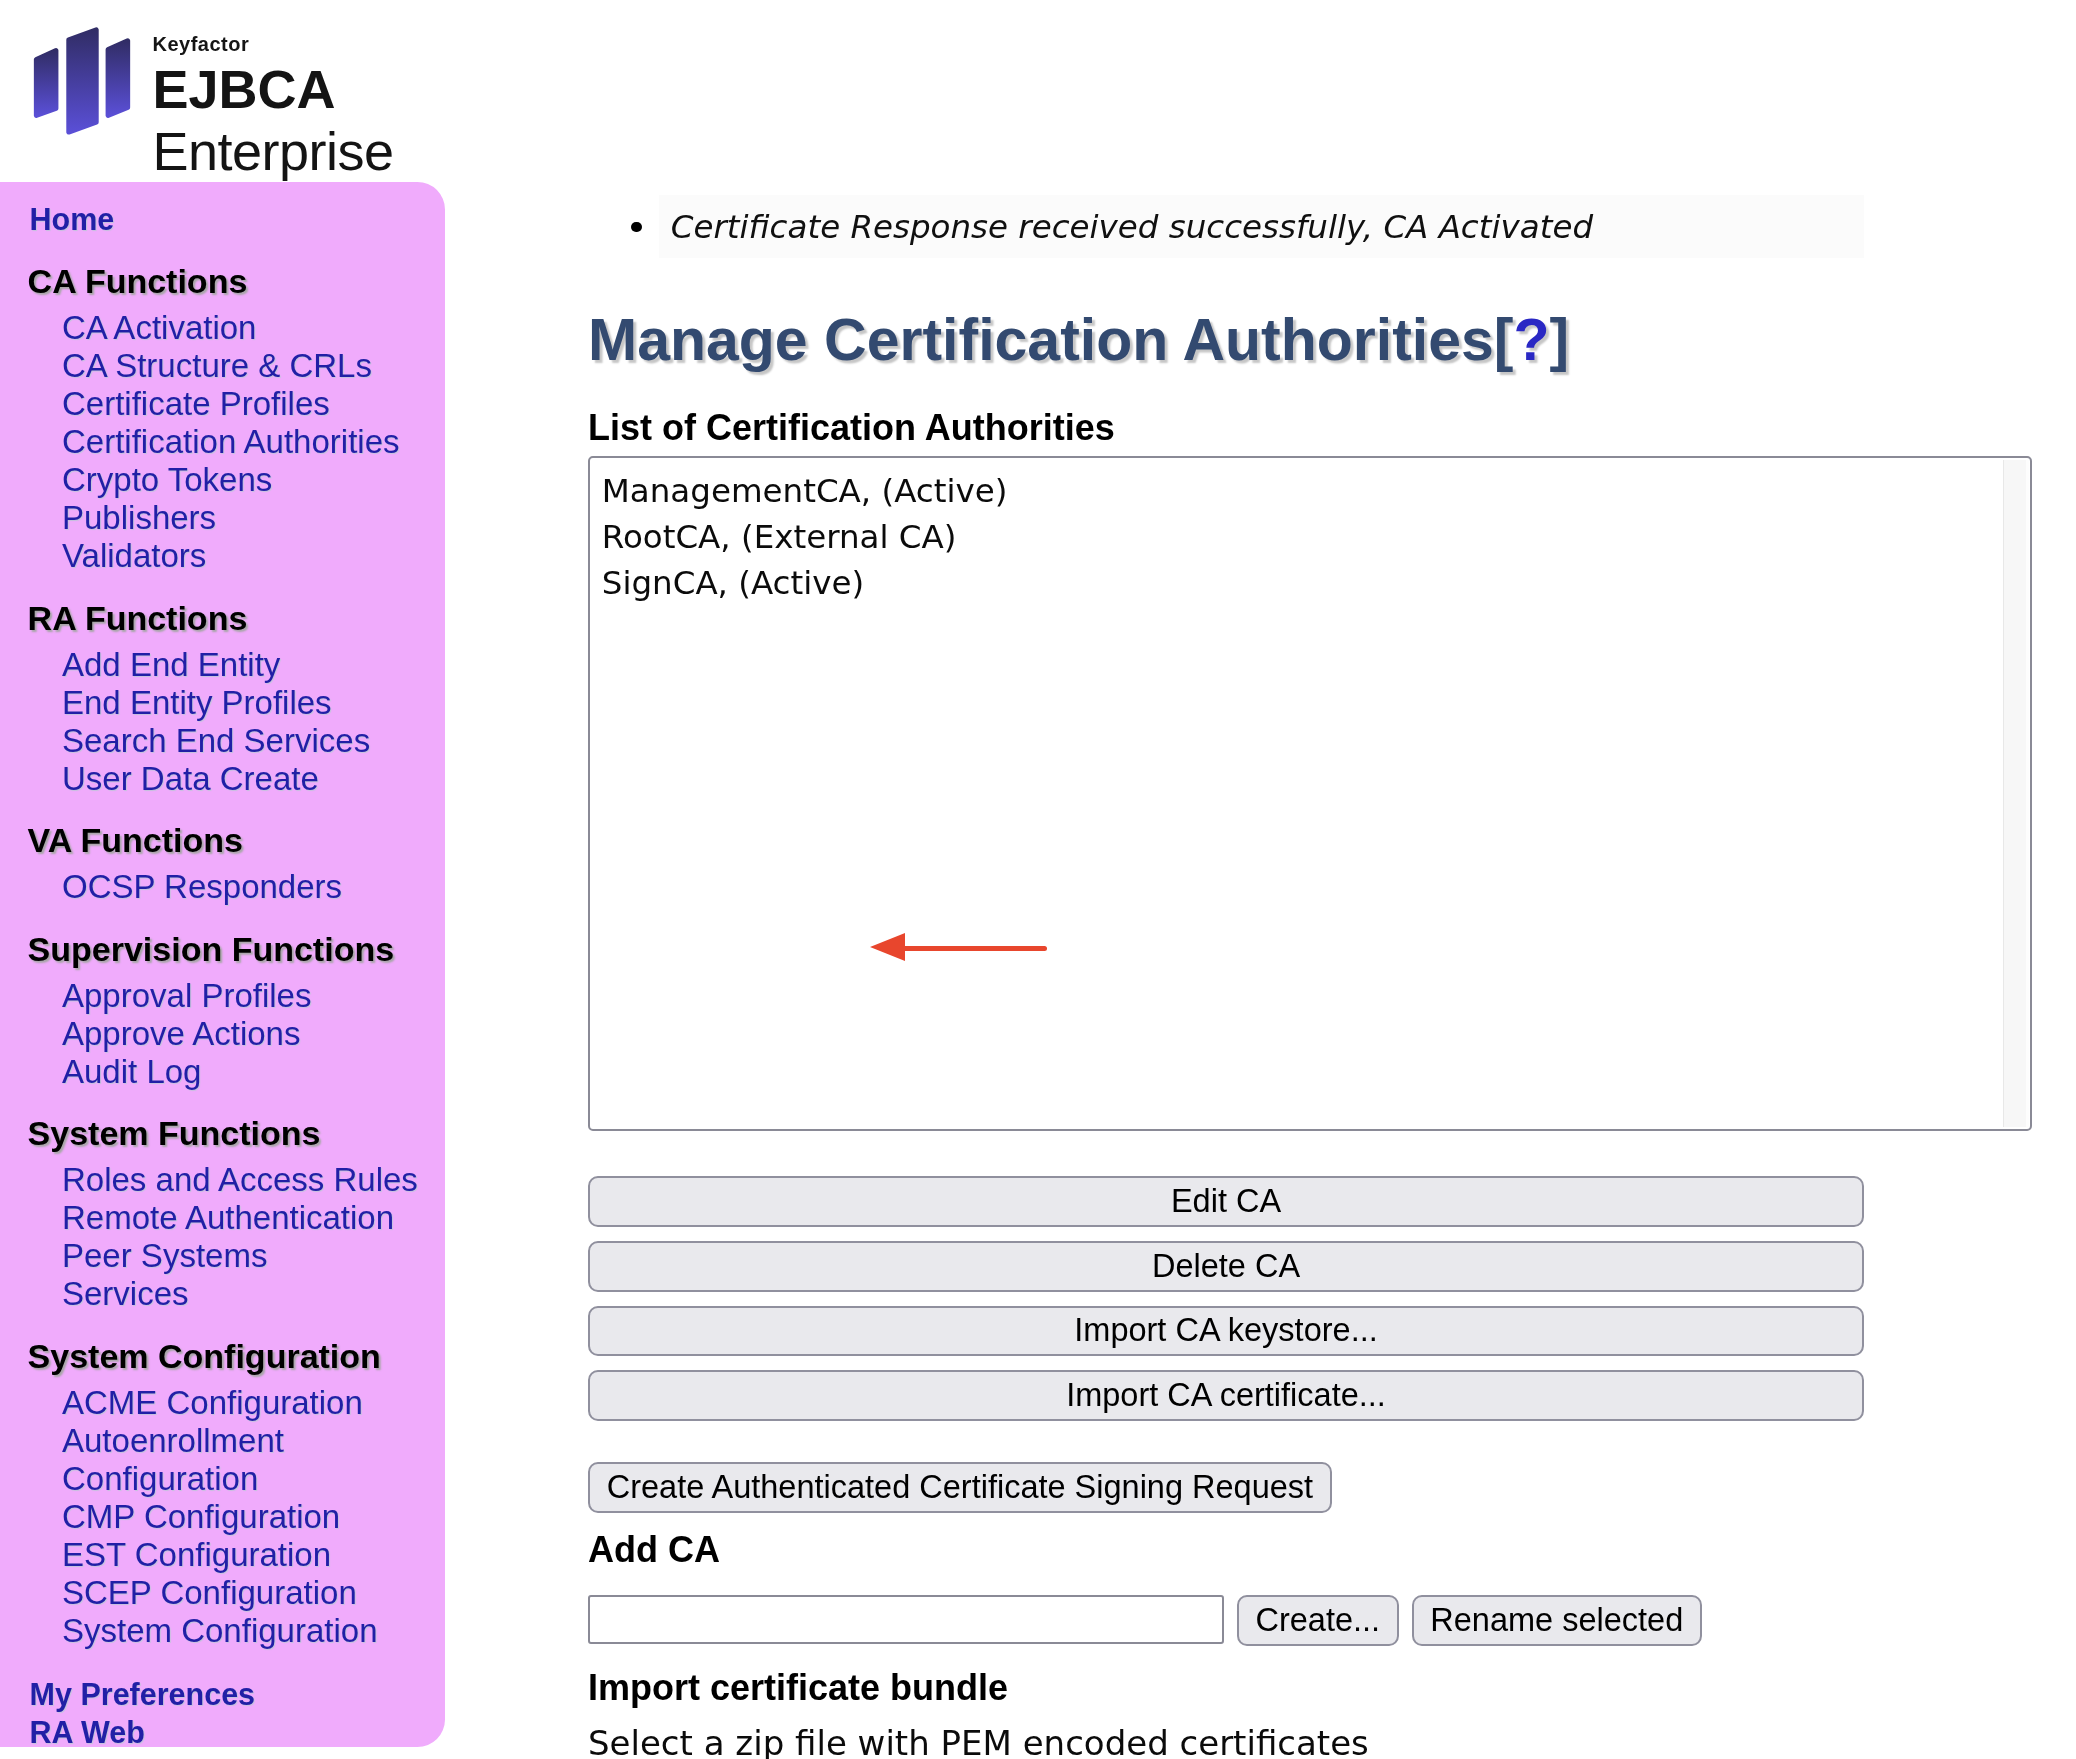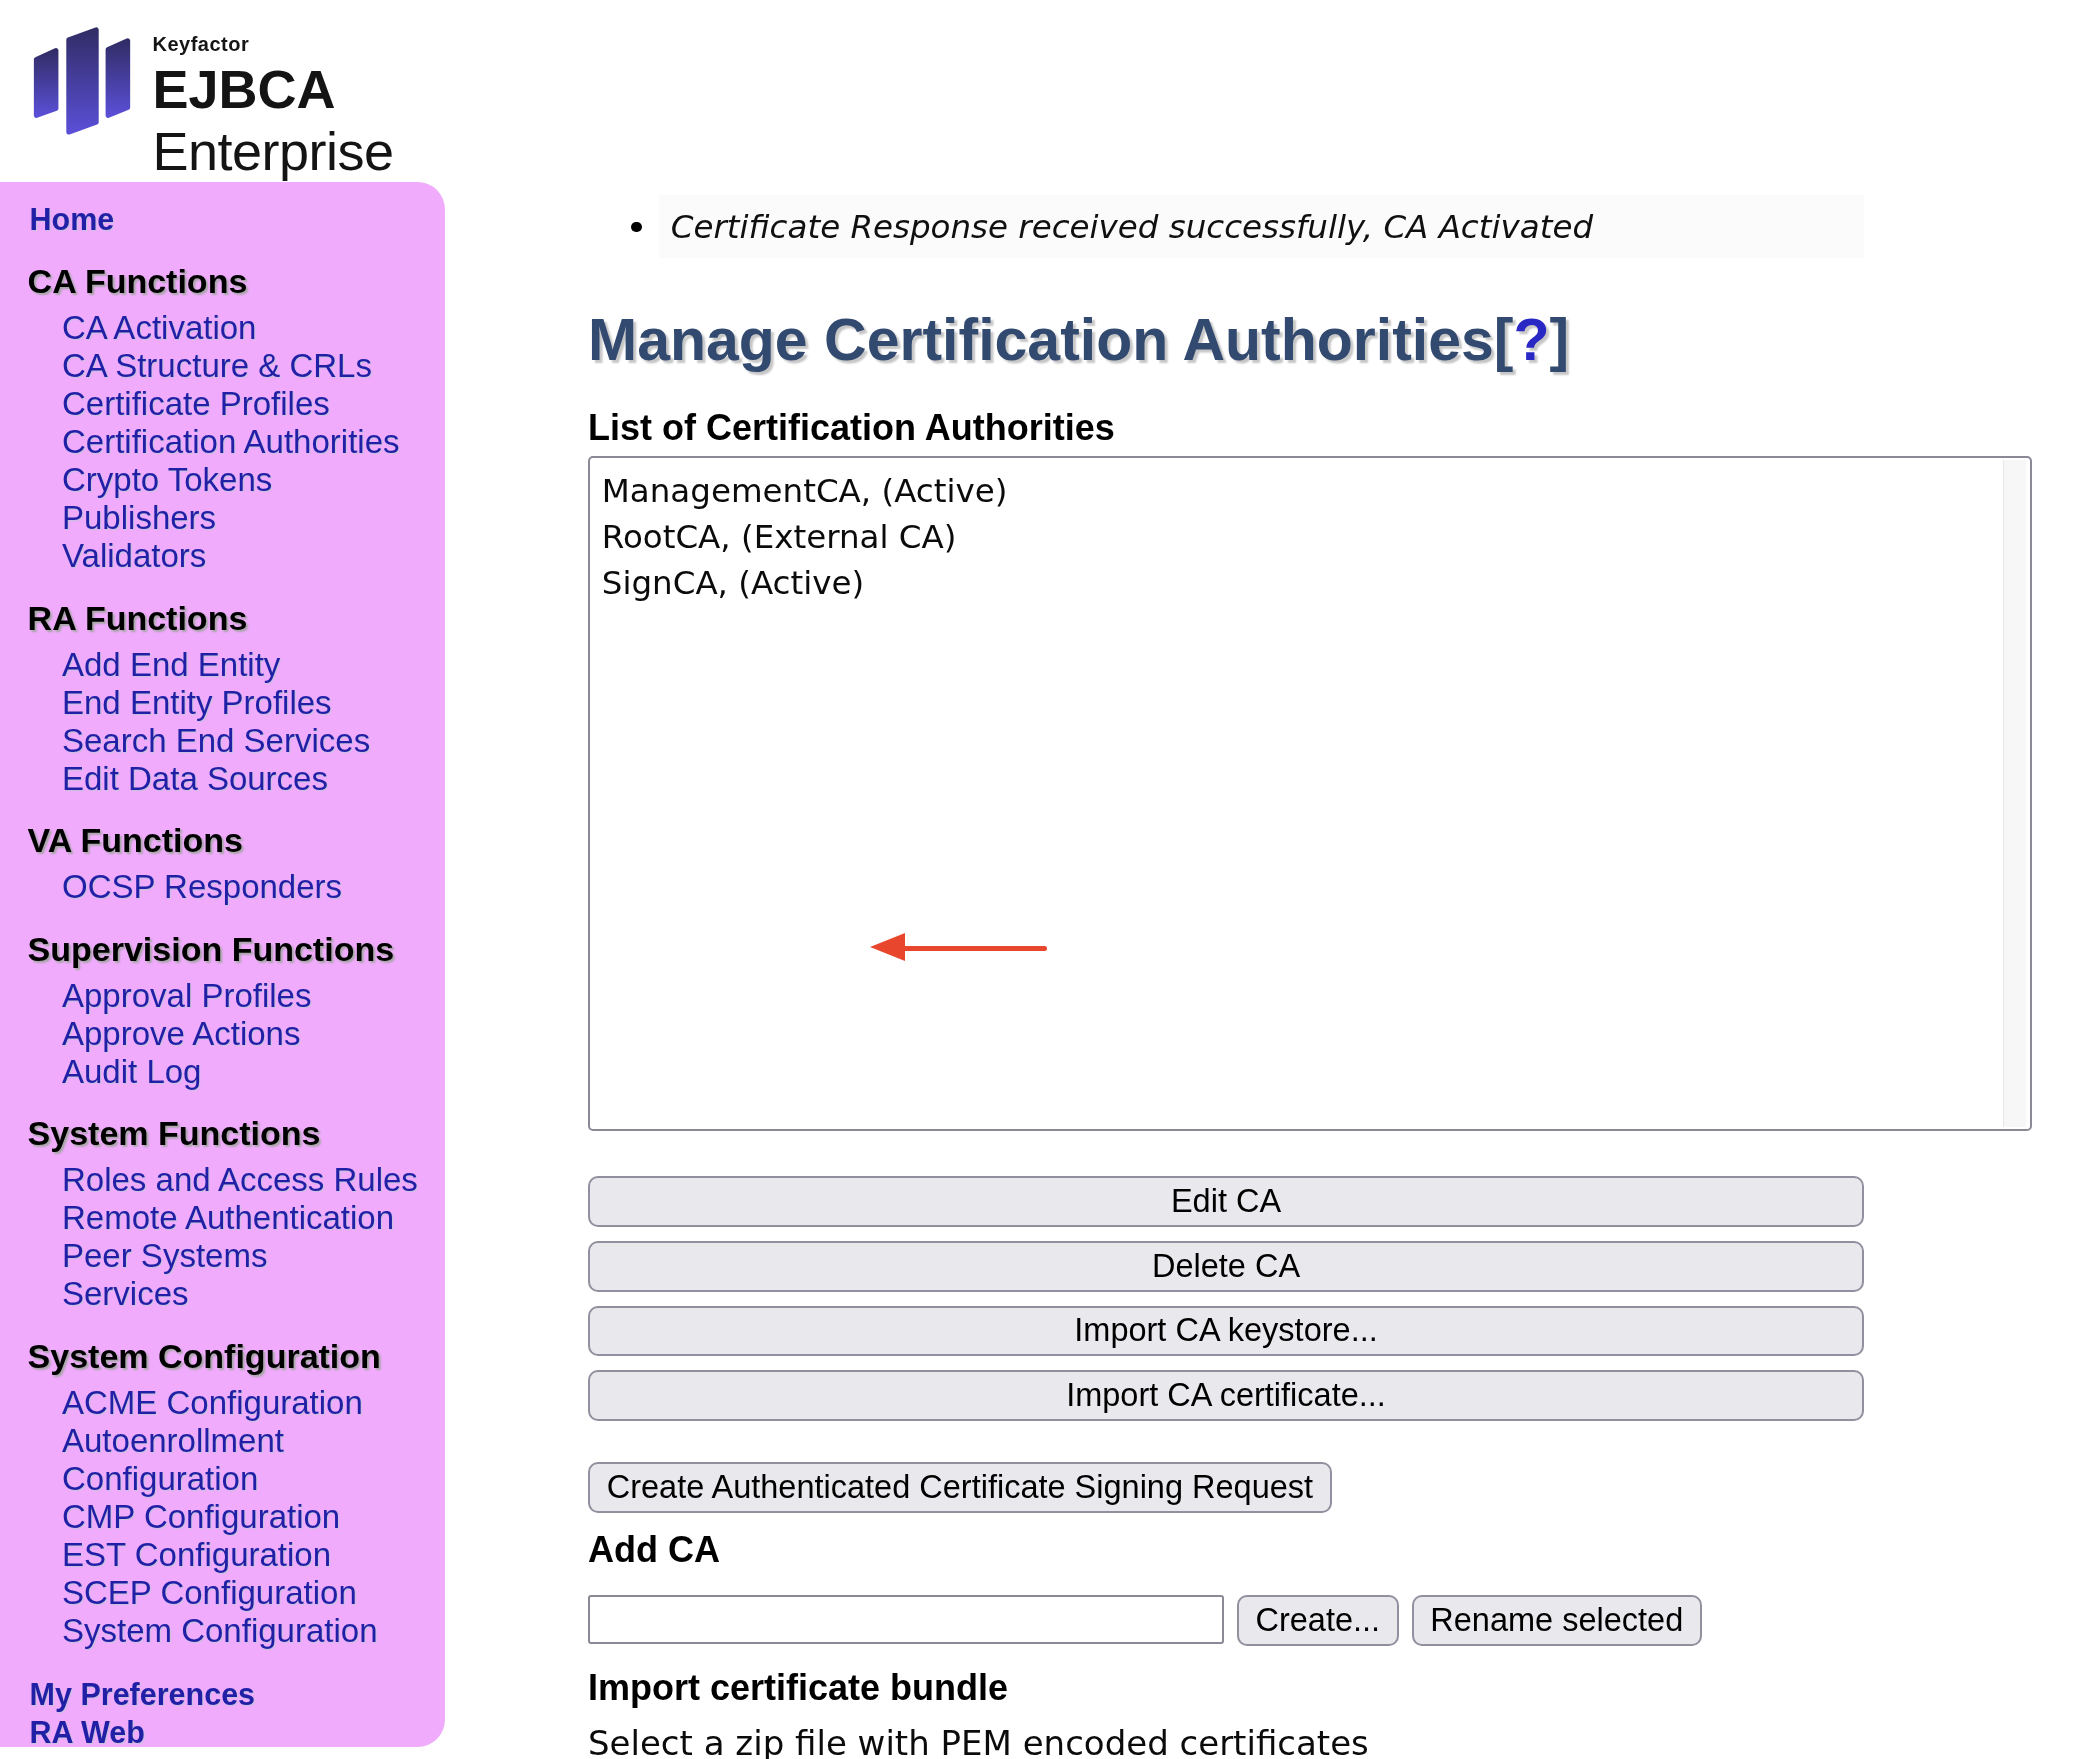--- a/index.html
+++ b/index.html
@@ -105,21 +105,21 @@
   <a class="side-link">Certificate Profiles</a>
   <a class="side-link">Certification Authorities</a>
   <a class="side-link">Crypto Tokens</a>
   <a class="side-link">Publishers</a>
   <a class="side-link">Validators</a>
 
   <div class="side-sec-title">RA Functions</div>
   <a class="side-link">Add End Entity</a>
   <a class="side-link">End Entity Profiles</a>
   <a class="side-link">Search End Services</a>
-  <a class="side-link">Edit Data Sources</a>
+  <a class="side-link">User Data Create</a>
 
   <div class="side-sec-title">VA Functions</div>
   <a class="side-link">OCSP Responders</a>
 
   <div class="side-sec-title">Supervision Functions</div>
   <a class="side-link">Approval Profiles</a>
   <a class="side-link">Approve Actions</a>
   <a class="side-link">Audit Log</a>
 
   <div class="side-sec-title">System Functions</div>

